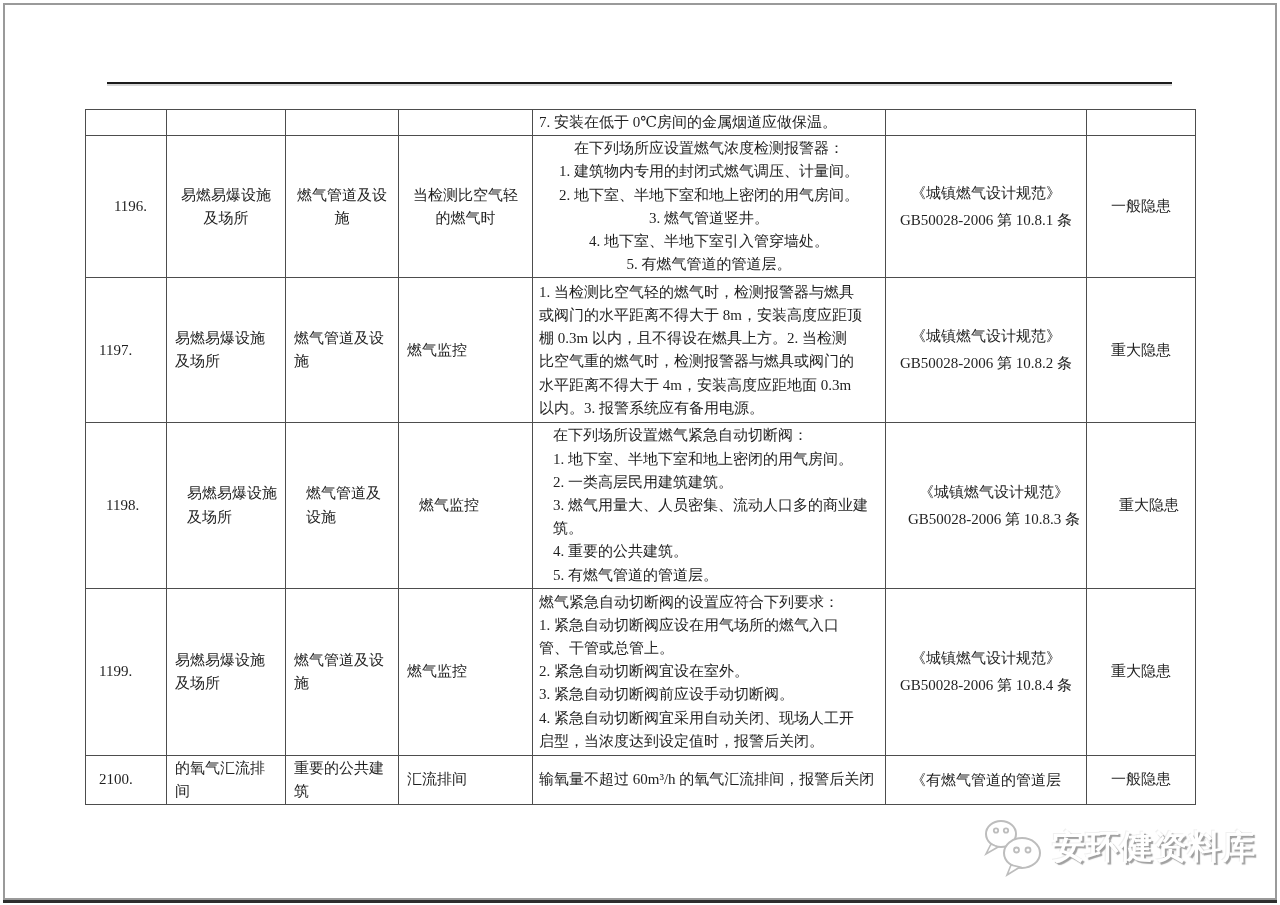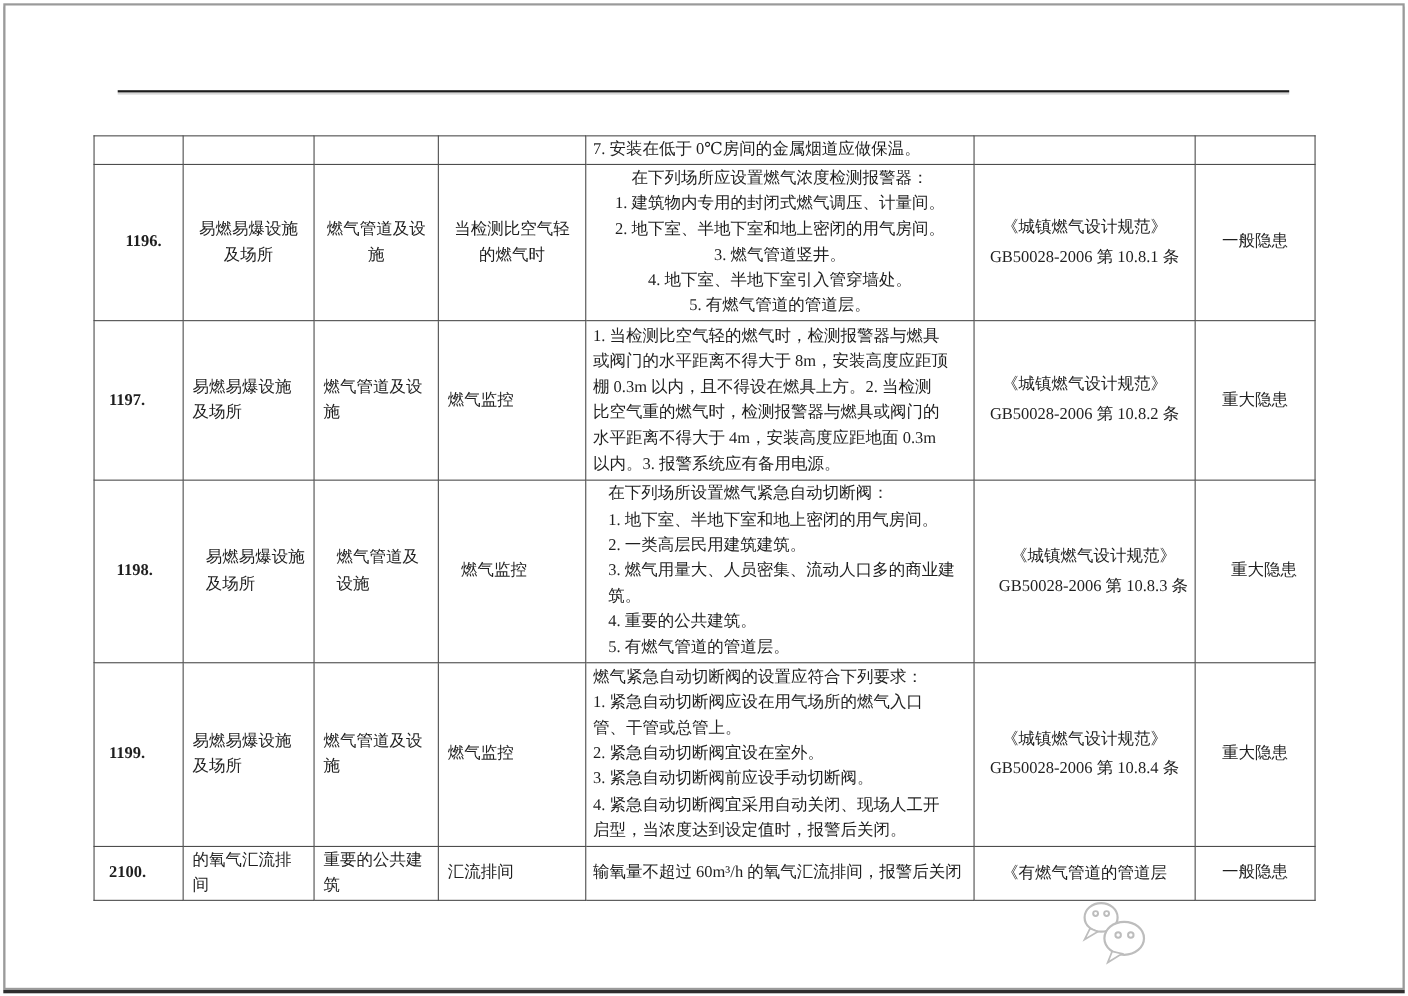--- a/index.html
+++ b/index.html
@@ -19,34 +19,34 @@
   }
   .header-rule {
     position: absolute;
     left: 102px; top: 77px;
     width: 1065px; height: 2px;
     background: #1c1c1c;
     box-shadow: 0 2px 0 #d7d7d7;
   }
   table.hazard-table {
     position: absolute;
-    left: 80px; top: 118px;
+    left: 80px; top: 104px;
     width: 1110px;
     border-collapse: collapse;
     table-layout: fixed;
     color: #1f1f1f;
   }
   .hazard-table td {
     border: 1px solid #4d4d4d;
     vertical-align: middle;
     font-size: 15px;
     line-height: 23.2px;
     overflow: hidden;
   }
-  td.c-no       { padding: 1px 4px 1px 13px; font-weight: bold; }
+  td.c-no       { padding: 1px 4px 1px 13px; }
   td.c-cat,
   td.c-sub,
   td.c-item     { padding: 1px 8px; }
   td.c-desc     { padding: 1px 6px; white-space: pre-line; text-align: left; }
   td.c-basis    { padding: 1px 4px; white-space: pre-line; text-align: center; line-height: 27px; }
   td.c-sev      { padding: 1px 4px; text-align: center; }
   tr.r-frag  td { height: 26px; }
   tr.r-1196  td { height: 142px; text-align: center; }
   tr.r-1197  td { height: 145px; }
   tr.r-1198  td { height: 165px; padding-left: 20px; }
@@ -180,15 +180,16 @@
           <path d="M31 48 L27 58 L40 50 Z" stroke-width="1.6"></path>
         </g>
         <g fill="none" stroke="#bdbdbd" stroke-width="1.8">
           <circle cx="16" cy="13.5" r="2.2"></circle>
           <circle cx="26" cy="13.5" r="2.2"></circle>
           <circle cx="36.5" cy="33" r="2.5"></circle>
           <circle cx="48" cy="33" r="2.5"></circle>
         </g>
       </svg>
     </span>
+    <span class="wm-text">安环健资料库</span>
   </div>
 
 </div>
 
 </body></html>

